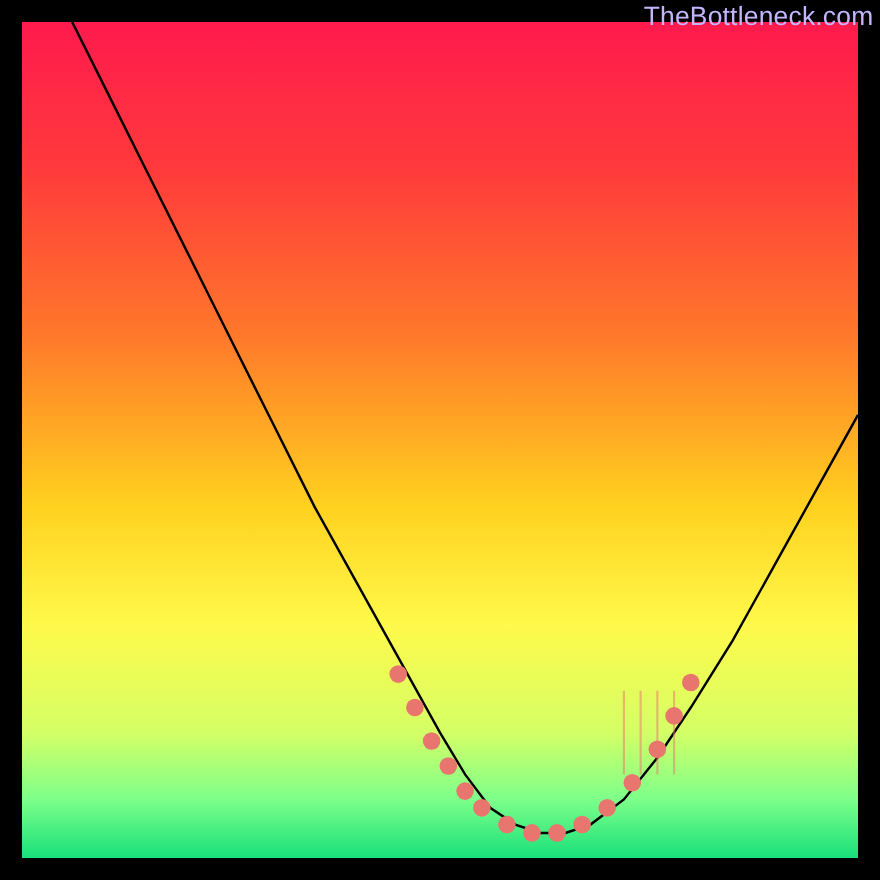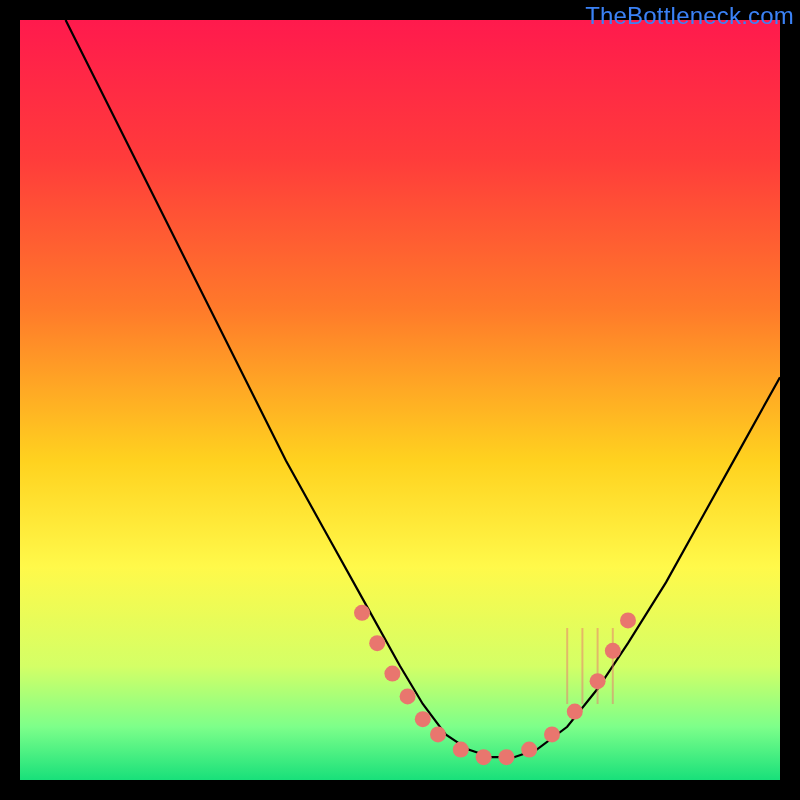--- a/index.html
+++ b/index.html
@@ -31,21 +31,21 @@
     inset: 0;
   }
   .curve {
     position: absolute;
     inset: 0;
   }
   .watermark {
     position: absolute;
     top: 2px;
     right: 6px;
-    color: #3b82f6;
+    color: #c4b5fd;
     font-size: 24px;
     font-weight: 400;
     letter-spacing: 0.2px;
   }
 </style>
 </head>
 <body>
 
 <div class="frame">
   <div class="plot-area">

